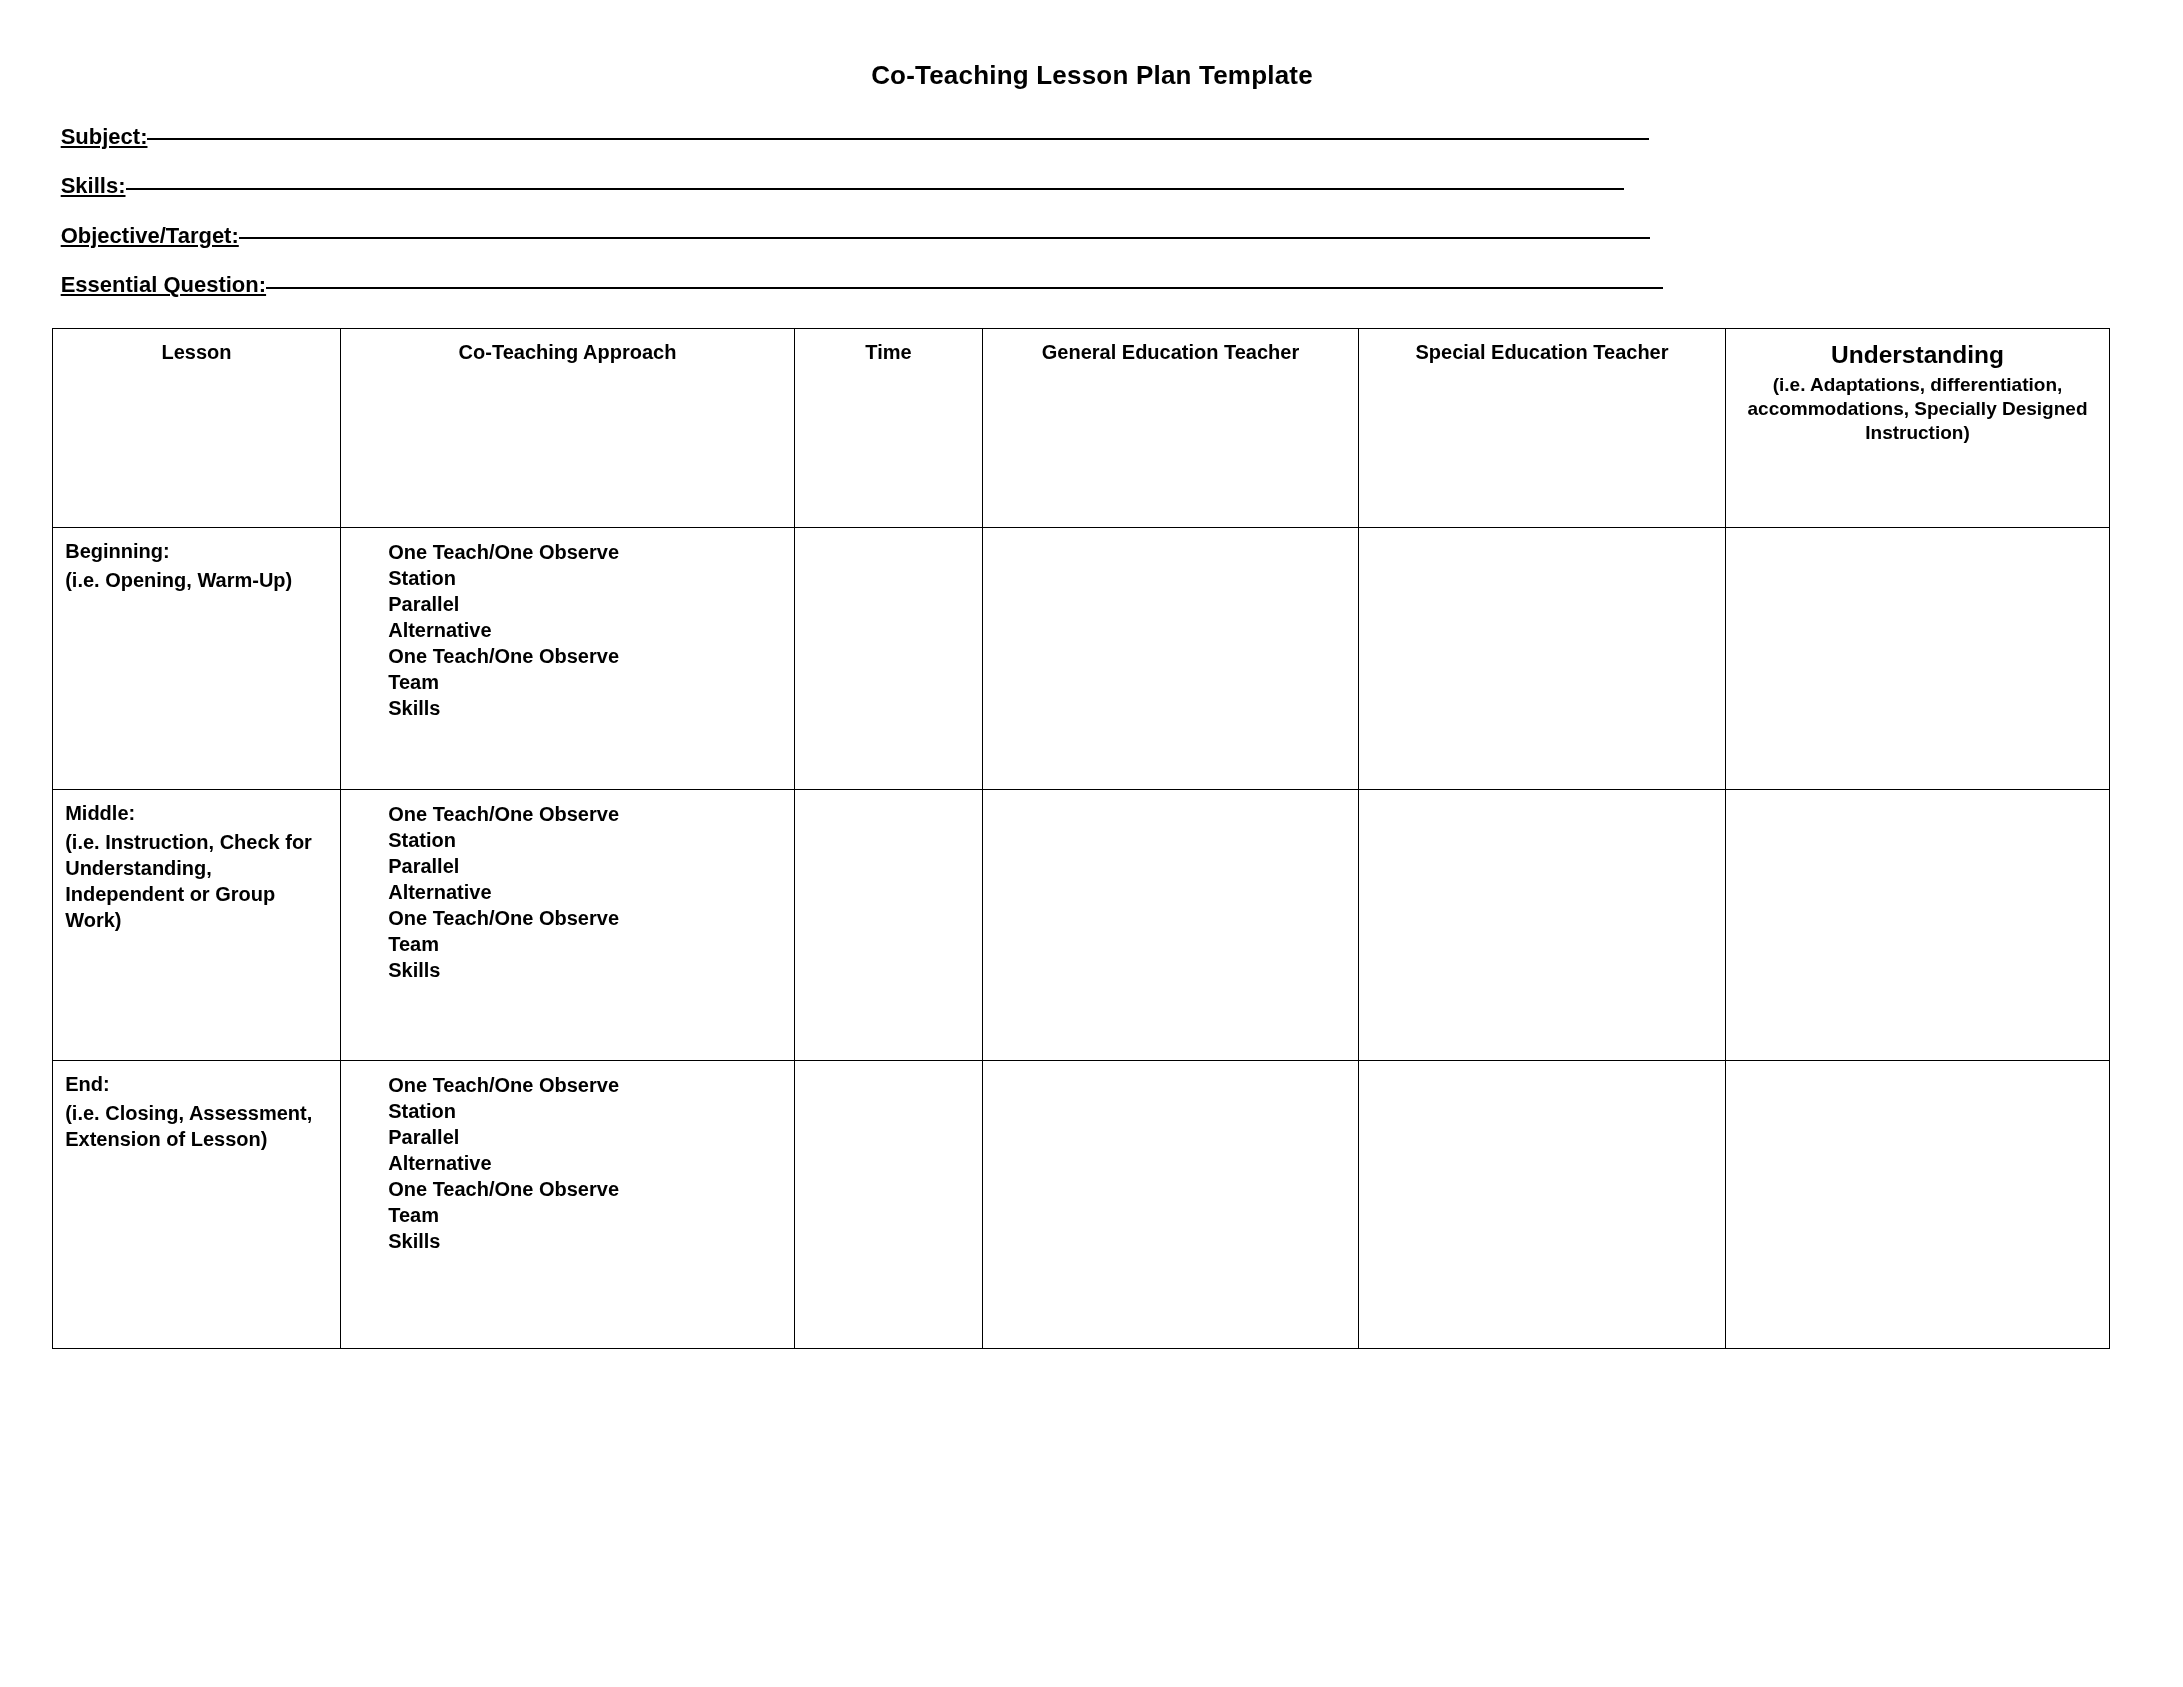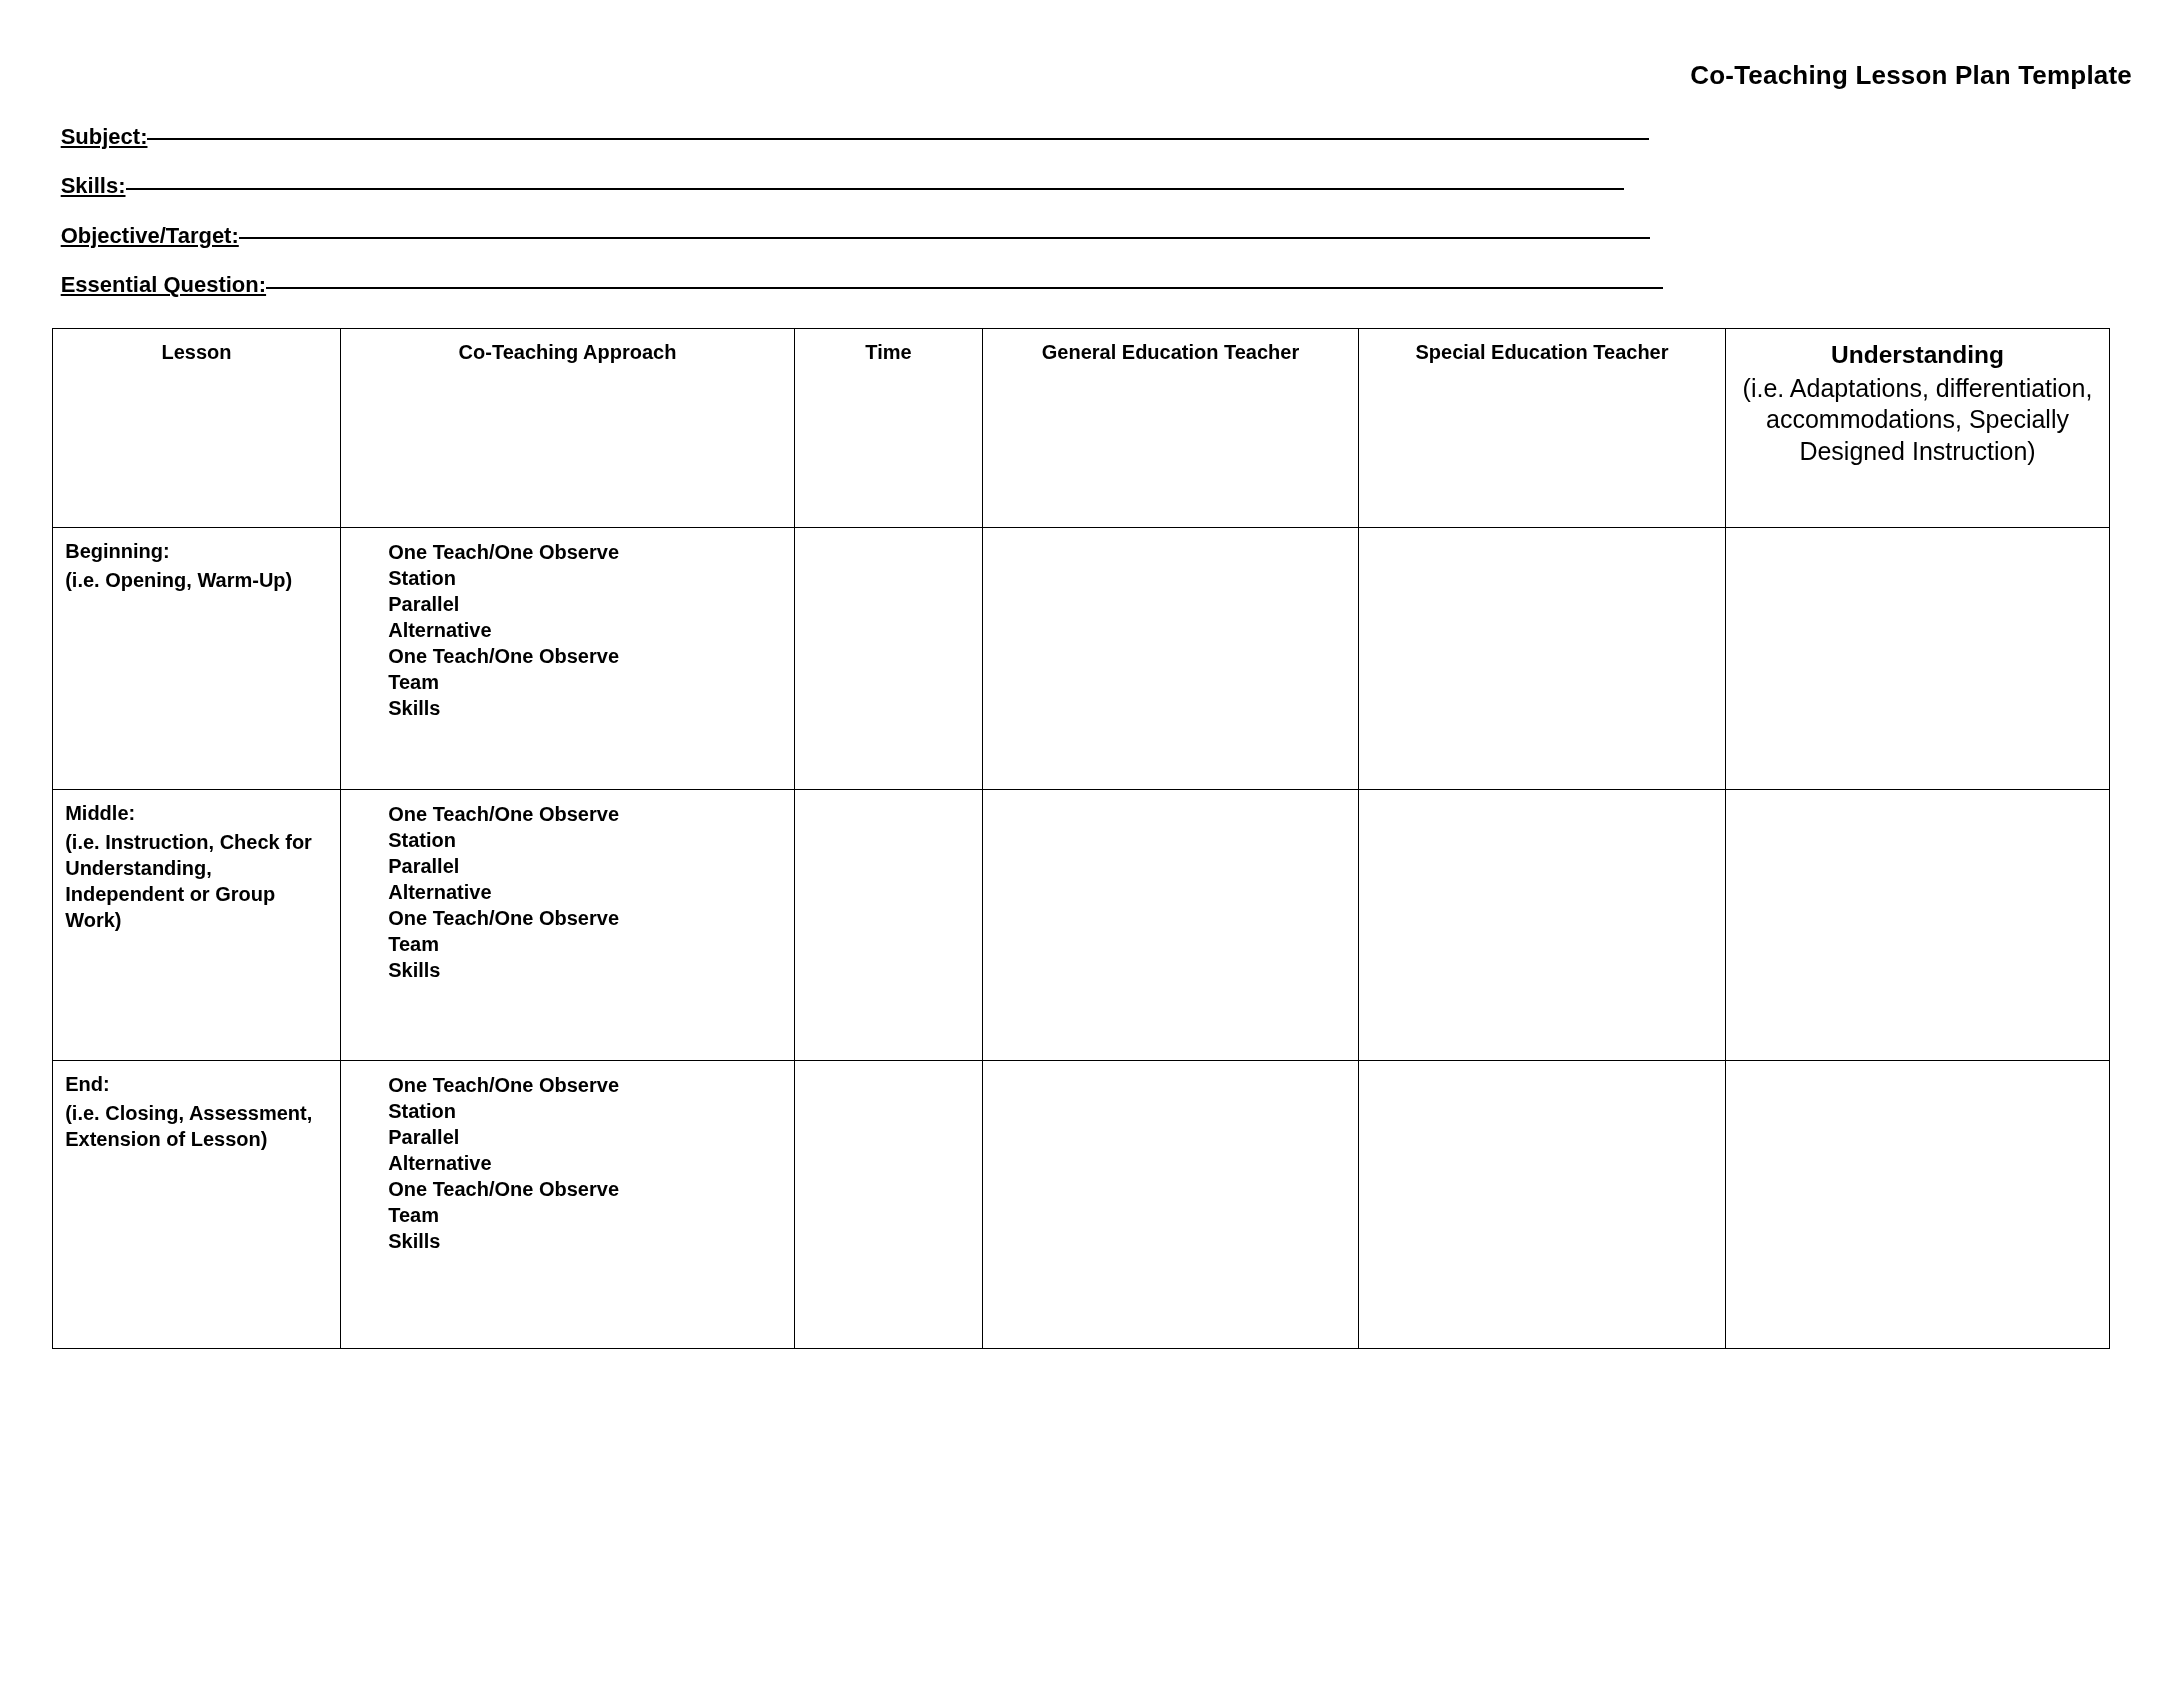--- a/index.html
+++ b/index.html
@@ -15,21 +15,21 @@
     -webkit-font-smoothing: antialiased;
   }
   .page {
     position: relative;
     width: 2184px;
     height: 1687px;
     box-sizing: border-box;
     padding: 35px 52px 0 52px;
   }
   .doc-title {
-    text-align: right;
+    text-align: center;
     font-size: 26px;
     font-weight: bold;
     margin: 24.5px 0 0 0;
     letter-spacing: 0.2px;
   }
   .fields {
     margin-top: 33px;
   }
   .field-row {
     display: flex;
@@ -82,22 +82,22 @@
 
   thead tr { height: 199px; }
   .th-inner { display: block; text-align: center; }
   .consider-title {
     font-size: 24.5px;
     font-weight: bold;
     display: block;
     margin-bottom: 3.5px;
   }
   .consider-sub {
-    font-size: 25px;
-    font-weight: normal;
+    font-size: 19px;
+    font-weight: bold;
     display: block;
     line-height: 1.25;
   }
   .row-beginning { height: 262px; }
   .row-middle { height: 271px; }
   .row-end { height: 288px; }
 
   .lesson-title { display: block; margin-bottom: 3.5px; }
   .lesson-sub { display: block; line-height: 1.3; }
   .approach-list { display: block; padding-left: 35px; }

